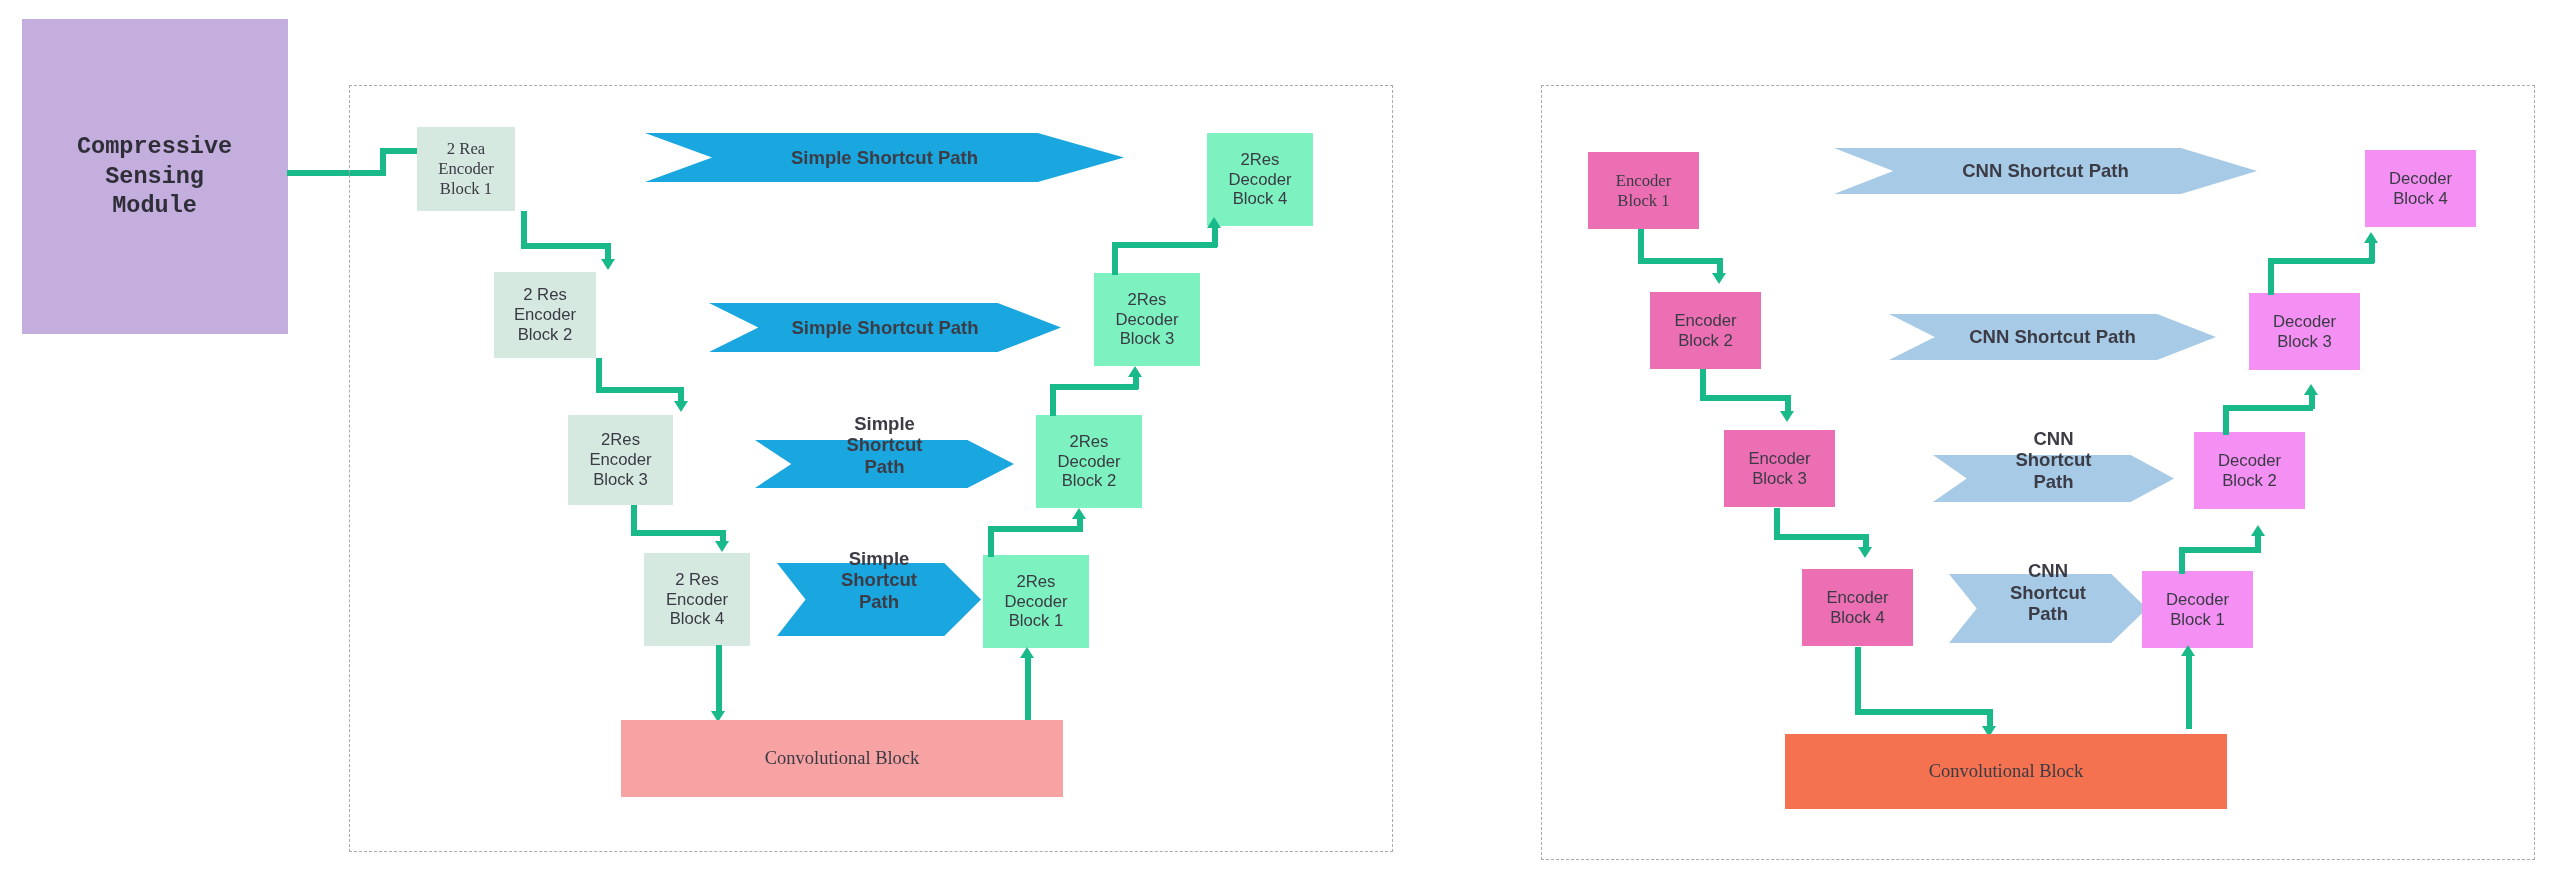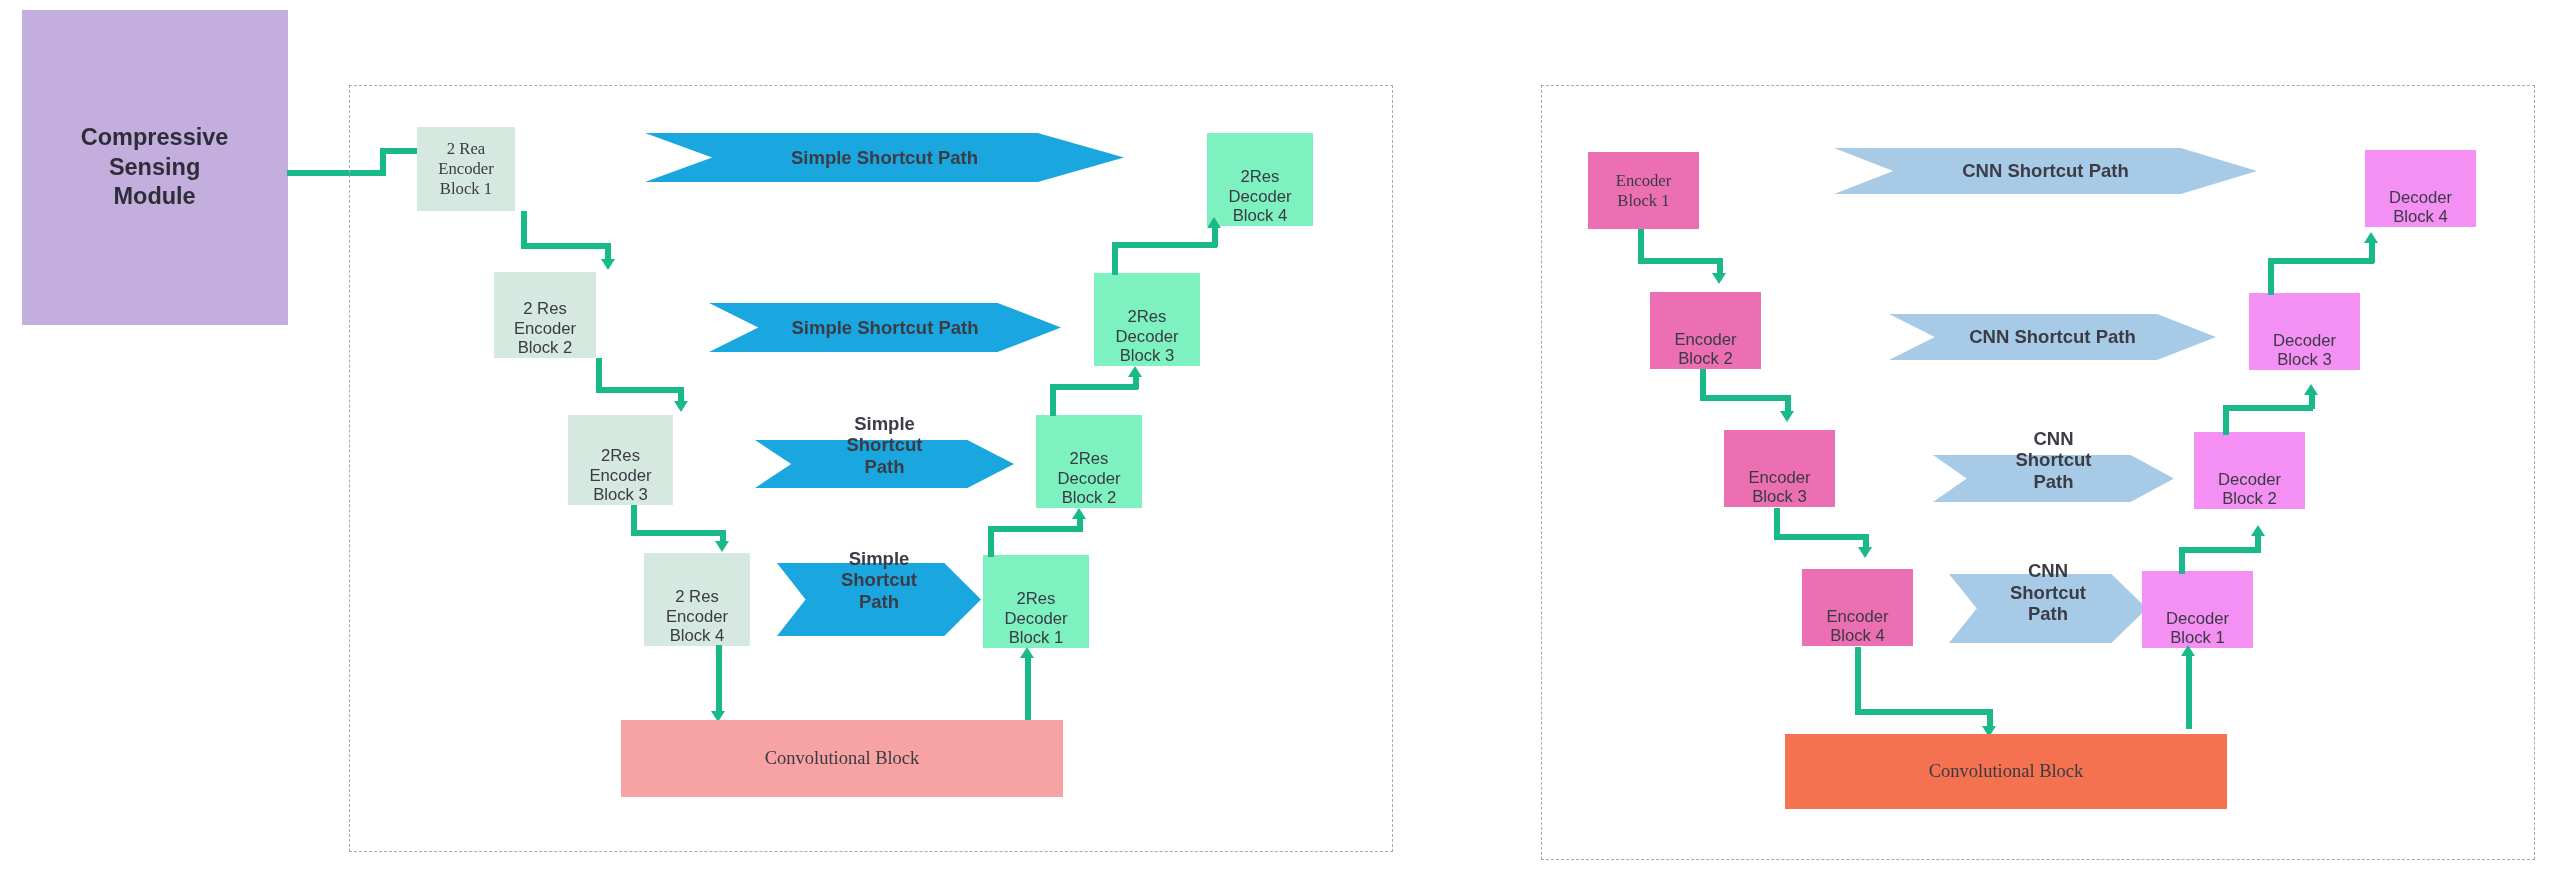--- a/index.html
+++ b/index.html
@@ -7,21 +7,21 @@
        font-family:"Liberation Sans",sans-serif;}
 
   .panel{position:absolute;border:1.9px dashed #a9a9a9;box-sizing:border-box;}
 
   
   .blk{position:absolute;box-sizing:border-box;display:flex;
        align-items:center;justify-content:center;text-align:center;
        line-height:1.18;color:#3a3a44;}
 
   .blk.serif{font-family:"Liberation Serif",serif;}
-  .blk.sans {font-family:"Liberation Sans",sans-serif;align-items:flex-end;}
+  .blk.sans {font-family:"Liberation Sans",sans-serif;}
 
   
   .enc-L{background:#d6e9e0;font-size:16.7px;}
   .dec-L{background:#7df2c0;font-size:16.7px;}
   .conv-L{background:#f8a3a3;font-size:18.5px;font-family:"Liberation Serif",serif;}
 
   
   .enc-R{background:#ec6fb3;font-size:16.7px;}
   .dec-R{background:#f48ff4;font-size:16.7px;}
   .conv-R{background:#f4724f;font-size:18.5px;font-family:"Liberation Serif",serif;}
@@ -46,21 +46,21 @@
   .ln{position:absolute;background:#19b98a;}
   .ar{position:absolute;width:0;height:0;}
   .ar-down{border-left:7.4px solid transparent;border-right:7.4px solid transparent;
            border-top:11px solid #19b98a;}
   .ar-up{border-left:7.4px solid transparent;border-right:7.4px solid transparent;
          border-bottom:11px solid #19b98a;}
 </style>
 </head>
 <body>
 
-<div class="cs-mod" style="left:21.6px;top:10px;width:266px;height:315px;">
+<div class="cs-mod" style="left:21.6px;top:19px;width:266px;height:315px;font-family:Liberation Mono, monospace;">
   <span>Compressive<br>Sensing<br>Module</span>
 </div>
 
 <div class="ln" style="left:287px;top:170px;width:99px;height:5.6px;"></div>
 <div class="ln" style="left:380px;top:148px;width:5.6px;height:28px;"></div>
 <div class="ln" style="left:380px;top:148px;width:37px;height:5.6px;"></div>
 
 <div class="panel" style="left:349px;top:85px;width:1044px;height:767px;"></div>
 
 <div class="blk enc-L serif" style="left:417px;top:127px;width:98px;height:84px;">

